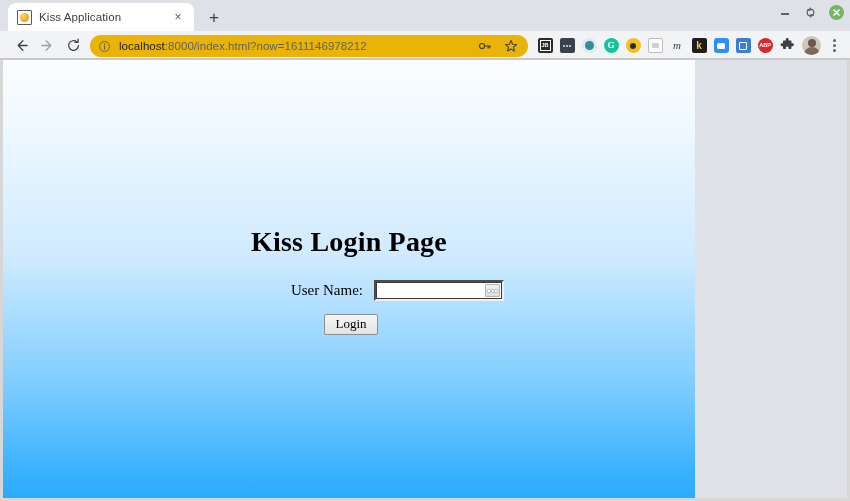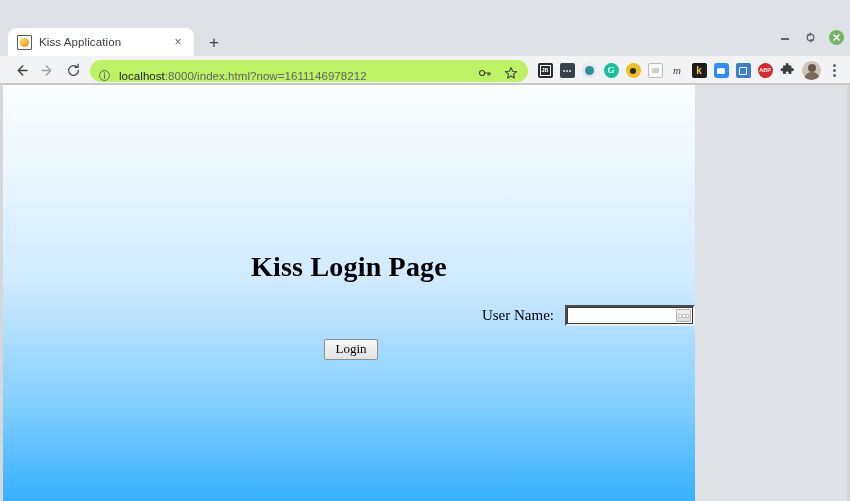--- a/index.html
+++ b/index.html
@@ -10,21 +10,21 @@
     background: #dee1e6;
   }
 
   
   .window { width: 850px; height: 501px; position: relative; background: #dee1e6; }
 
   
   .tabstrip {
     height: 31px; background: #dee1e6;
     display: flex; align-items: flex-end;
-    padding-left: 8px; position: relative; margin-top: 25px;
+    padding-left: 8px; position: relative;
   }
   .tab {
     width: 186px; height: 28px;
     background: #ffffff;
     border-radius: 8px 8px 0 0;
     display: flex; align-items: center;
     padding: 0 8px 0 9px;
     position: relative;
     font-size: 11.5px; color: #3c4043;
   }
@@ -81,22 +81,22 @@
     padding: 0 6px 0 8px; gap: 0;
   }
   .navbtn {
     width: 26px; height: 26px; flex: 0 0 26px;
     display: flex; align-items: center; justify-content: center;
     color: #5f6368;
   }
   .navbtn svg { display: block; }
   .omnibox {
     flex: 1 1 auto; height: 22px; margin: 0 6px 0 4px;
-    background: #bef264; border-radius: 11px;
-    display: flex; align-items: flex-end;
+    background: #eab308; border-radius: 11px;
+    display: flex; align-items: center;
     padding: 0 6px 0 8px;
     position: relative;
   }
   .info-icon { flex: 0 0 14px; width: 14px; height: 14px; margin-right: 7px; color: #5f6368; }
   .url {
     flex: 1 1 auto; font-size: 11.5px; color: #5f6368;
     white-space: nowrap; overflow: hidden; letter-spacing: .05px;
   }
   .url b { color: #202124; font-weight: 400; }
   .omni-actions { display: flex; align-items: center; gap: 8px; padding-right: 2px; }
@@ -143,21 +143,21 @@
     font-family: "Liberation Serif", serif;
     font-weight: bold;
     font-size: 28px;
     color: #000000;
     padding-top: 166px;
     letter-spacing: .2px;
   }
 
   .form { margin-top: 22px; }
   .row {
-    display: flex; align-items: center; justify-content: flex-end;
+    display: flex; align-items: center; justify-content: center;
     margin-bottom: 13px;
   }
   .row .label {
     width: 180px; text-align: right; padding-right: 11px;
     font-family: "Liberation Serif", serif;
     font-size: 15px; color: #000000;
   }
   .field-wrap { position: relative; width: 130px; }
   .field {
     width: 130px; height: 21px;

